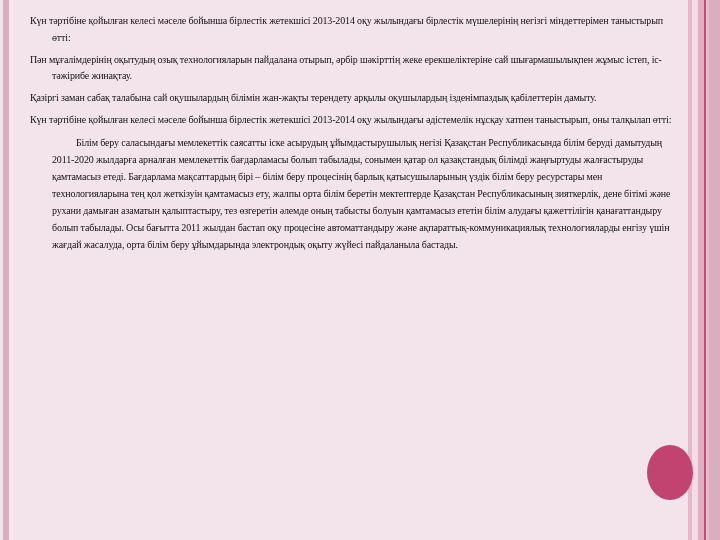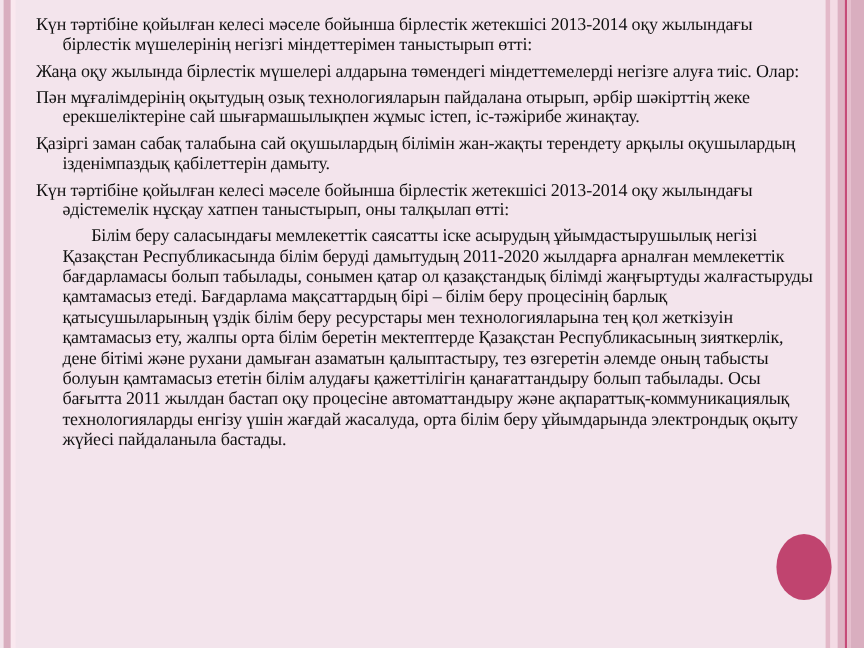--- a/index.html
+++ b/index.html
@@ -8,21 +8,21 @@
     background:#f3e4ec;
     font-family: "Liberation Serif", "DejaVu Serif", serif;
     color:#111;
   }
   .left-band { position:absolute; left:3px; top:0; width:6px; height:540px; background:#d9aebf; }
   .left-light { position:absolute; left:9px; top:0; width:4px; height:540px; background:#fae8ef; }
   .right-stripes { position:absolute; left:688px; top:0; width:32px; height:540px; }
   .right-stripes div { position:absolute; top:0; height:540px; }
   .content {
     position:absolute; left:30px; top:13px; width:650px;
-    font-size:15px; line-height:16.5px; letter-spacing:-0.15px;
+    font-size:10px; line-height:16.5px; letter-spacing:-0.15px;
   }
   .item { padding-left:22px; text-indent:-22px; margin:0 0 5.5px 0; }
   .para {
     padding-left:22px; text-indent:24px; margin:3px 0 0 0; line-height:17px;
   }
   .circle {
     position:absolute; left:647px; top:445px; width:46px; height:55px;
     border-radius:50%; background:#c0446f;
   }
 </style>
@@ -36,20 +36,19 @@
   <div style="left:0;width:4px;background:#e3b9c9;"></div>
   <div style="left:4px;width:6px;background:#f4dbe5;"></div>
   <div style="left:10px;width:6px;background:#ddb1c2;"></div>
   <div style="left:16px;width:2px;background:#c64a78;"></div>
   <div style="left:18px;width:3px;background:#e5bccb;"></div>
   <div style="left:21px;width:11px;background:#d9aebf;"></div>
 </div>
 
 <div class="content">
   <p class="item">Күн тәртібіне қойылған келесі мәселе бойынша бірлестік жетекшісі 2013-2014 оқу жылындағы бірлестік мүшелерінің негізгі міндеттерімен таныстырып өтті:</p>
-  <p class="item">Жаңа оқу жылында бірлестік мүшелері алдарына төмендегі міндеттемелерді негізге алуға тиіс. Олар:</p>
   <p class="item">Пән мұғалімдерінің  оқытудың озық технологияларын пайдалана отырып, әрбір шәкірттің жеке ерекшеліктеріне сай шығармашылықпен жұмыс істеп, іс-тәжірибе жинақтау.</p>
   <p class="item">Қазіргі заман сабақ талабына сай оқушылардың білімін жан-жақты терендету арқылы оқушылардың ізденімпаздық қабілеттерін дамыту.</p>
   <p class="item">Күн тәртібіне қойылған келесі мәселе бойынша бірлестік жетекшісі 2013-2014 оқу жылындағы әдістемелік нұсқау хатпен таныстырып, оны талқылап өтті:</p>
   <p class="para">Білім беру саласындағы мемлекеттік саясатты іске асырудың ұйымдастырушылық негізі Қазақстан Республикасында білім беруді дамытудың 2011-2020 жылдарға арналған мемлекеттік бағдарламасы болып табылады, сонымен қатар ол қазақстандық білімді жаңғыртуды жалғастыруды қамтамасыз етеді. Бағдарлама мақсаттардың бірі – білім беру процесінің барлық қатысушыларының үздік білім беру ресурстары мен технологияларына тең қол жеткізуін қамтамасыз ету, жалпы орта білім беретін мектептерде Қазақстан Республикасының зияткерлік, дене бітімі және рухани дамыған азаматын қалыптастыру, тез өзгеретін әлемде оның табысты болуын қамтамасыз ететін білім алудағы қажеттілігін қанағаттандыру болып табылады. Осы бағытта 2011 жылдан бастап оқу процесіне автоматтандыру және ақпараттық-коммуникациялық технологияларды енгізу үшін жағдай жасалуда, орта білім беру ұйымдарында электрондық оқыту жүйесі пайдаланыла бастады.</p>
 </div>
 
 <div class="circle"></div>
 
 </body></html>

